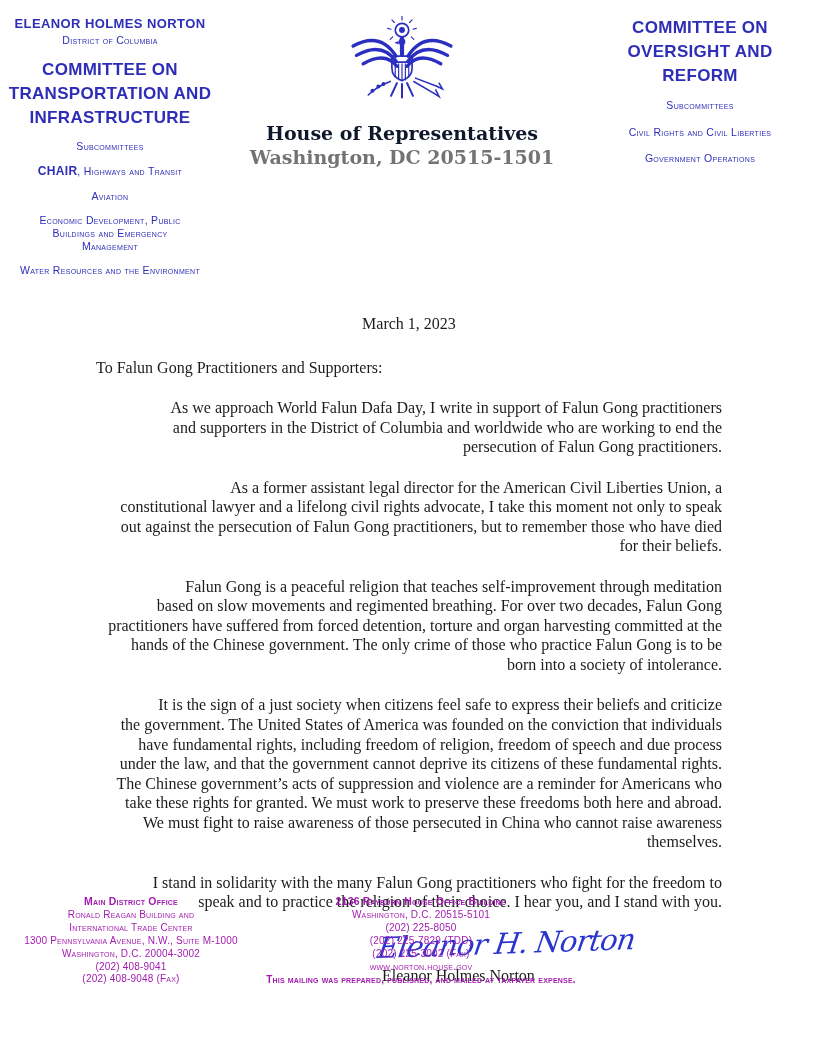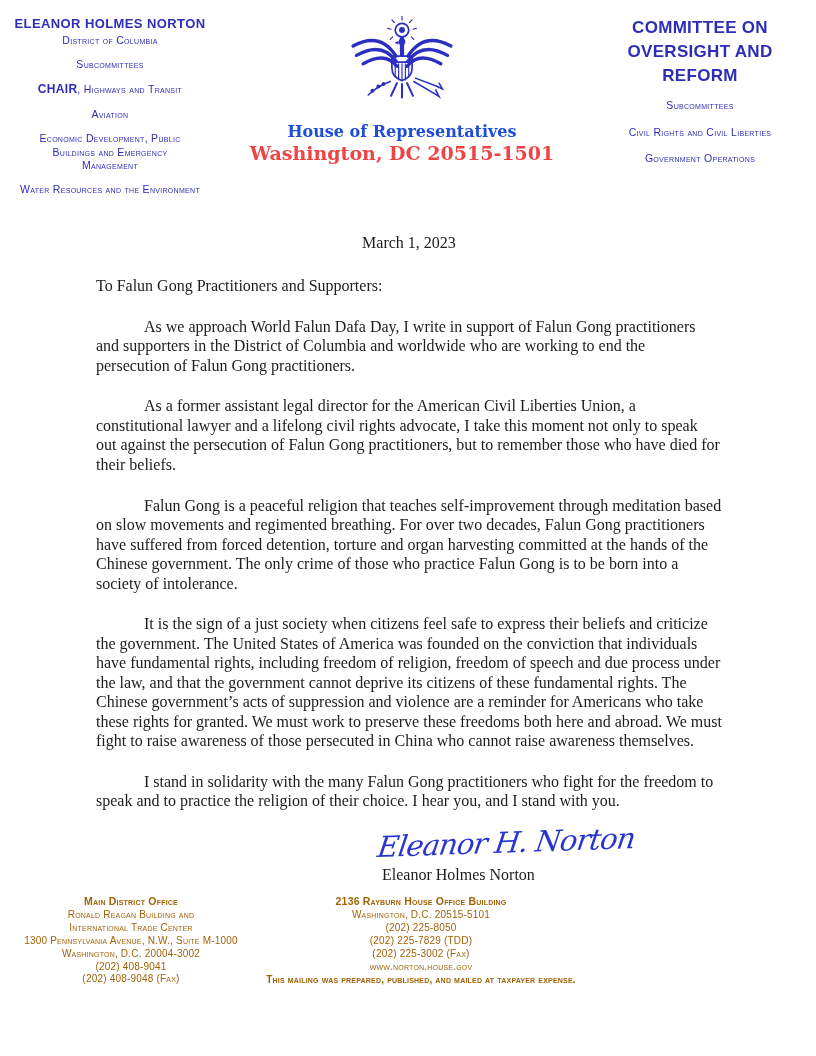--- a/index.html
+++ b/index.html
@@ -35,37 +35,37 @@
     font-family: "DejaVu Serif", serif;
     font-weight: bold;
     font-size: 29px;
     color: #2424c8;
     line-height: 1.1;
     letter-spacing: .5px;
   }
   .masthead-2 {
     font-family: "DejaVu Serif", serif;
     font-weight: bold;
-    font-size: 16px;
-    color: #1d4ed8;
+    font-size: 19px;
+    color: #0f172a;
     line-height: 1.25;
   }
   .masthead-3 {
     font-family: "DejaVu Serif", serif;
     font-weight: bold;
     font-size: 19px;
-    color: #ef4444;
+    color: #737373;
     line-height: 1.2;
   }
 
   
   .letter { margin: 26px 94px 0 96px; font-size: 16px; line-height: 1.22; }
   .date { text-align: center; margin-bottom: 24px; }
   .salutation { margin-bottom: 21px; }
-  .para { margin: 0 0 21px 0; text-indent: 48px; text-align: left; }
+  .para { margin: 0 0 21px 8px; text-indent: 48px; text-align: right; }
 
   .closing-block { margin-left: 282px; margin-top: 4px; }
   .closing { margin-bottom: 2px; }
   .signature {
     font-family: "DejaVu Serif", serif;
     font-style: italic;
     font-size: 29px;
     color: #2a35cf;
     transform: skewX(-10deg) rotate(-2deg);
     transform-origin: left center;
@@ -74,39 +74,40 @@
     line-height: 1.05;
   }
   .signed-name { margin-top: 3px; margin-left: 4px; }
 
   
   .footer {
     position: absolute;
     top: 895px; left: 0; right: 0;
     display: flex;
     font-family: "Liberation Sans", sans-serif;
-    color: #a16207;
+    color: #a21caf;
     font-variant: small-caps;
   }
   .fcol { text-align: center; font-size: 10px; line-height: 1.28; letter-spacing: .2px; }
   .fcol-left   { width: 262px; }
   .fcol-center { width: 318px; }
   .fcol-right  { width: 236px; padding-top: 2px; }
   .f-title { font-weight: bold; font-size: 10.5px; margin-bottom: 1px; }
   .fcol-right .f-title { margin-bottom: 14px; }
   .f-disclaimer { margin-top: 1px; font-weight: bold; }
 </style>
 </head>
 <body>
 
 <div class="header">
 
   <div class="hcol-left">
     <div class="h-name">ELEANOR HOLMES NORTON</div>
     <div class="h-sc h-small">District of Columbia</div>
+    <div class="h-comm">COMMITTEE ON TRANSPORTATION AND INFRASTRUCTURE</div>
     <div class="h-sc h-small">Subcommittees</div>
     <div class="h-sc h-small"><span class="h-chairb">CHAIR</span><span>, Highways and Transit</span></div>
     <div class="h-sc h-small">Aviation</div>
     <div class="h-sc h-small" style="margin-left:18px;margin-right:18px;">Economic Development, Public Buildings and Emergency Management</div>
     <div class="h-sc h-small">Water Resources and the Environment</div>
   </div>
 
   <div class="hcol-center">
     <svg class="seal" viewBox="0 0 140 120" fill="none" stroke="#2b2fc0" stroke-width="2" stroke-linecap="round">
 

